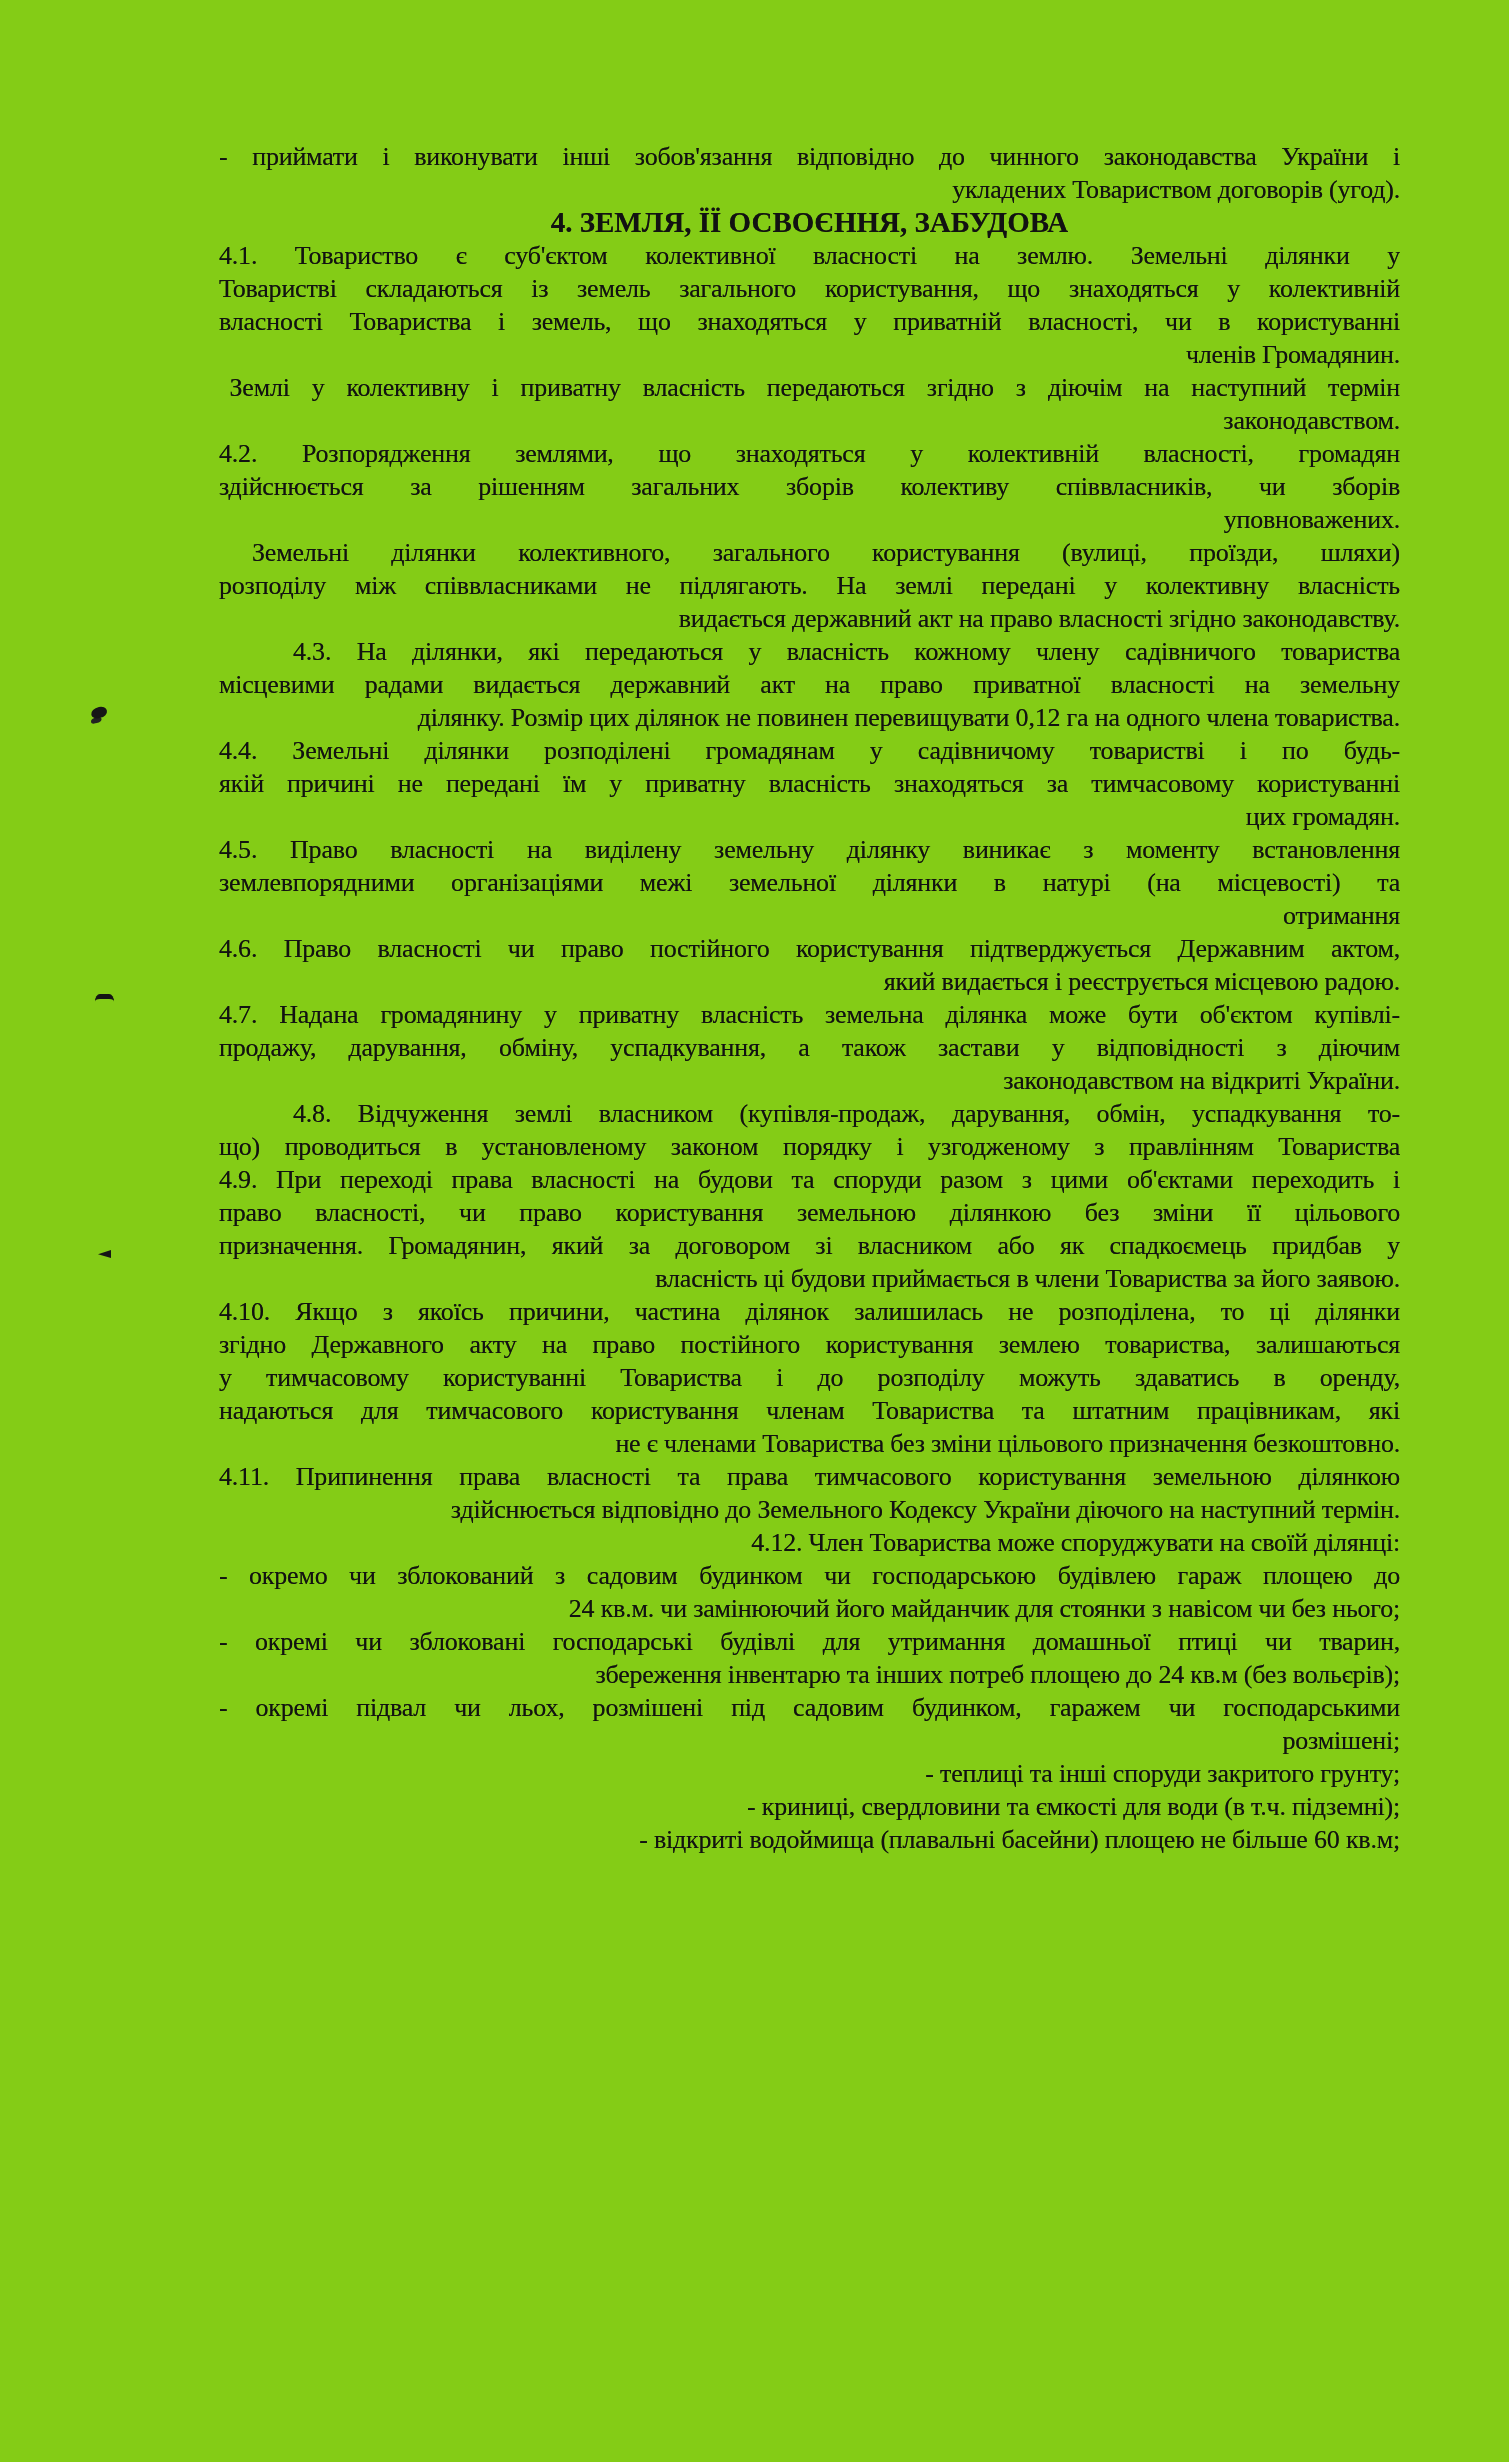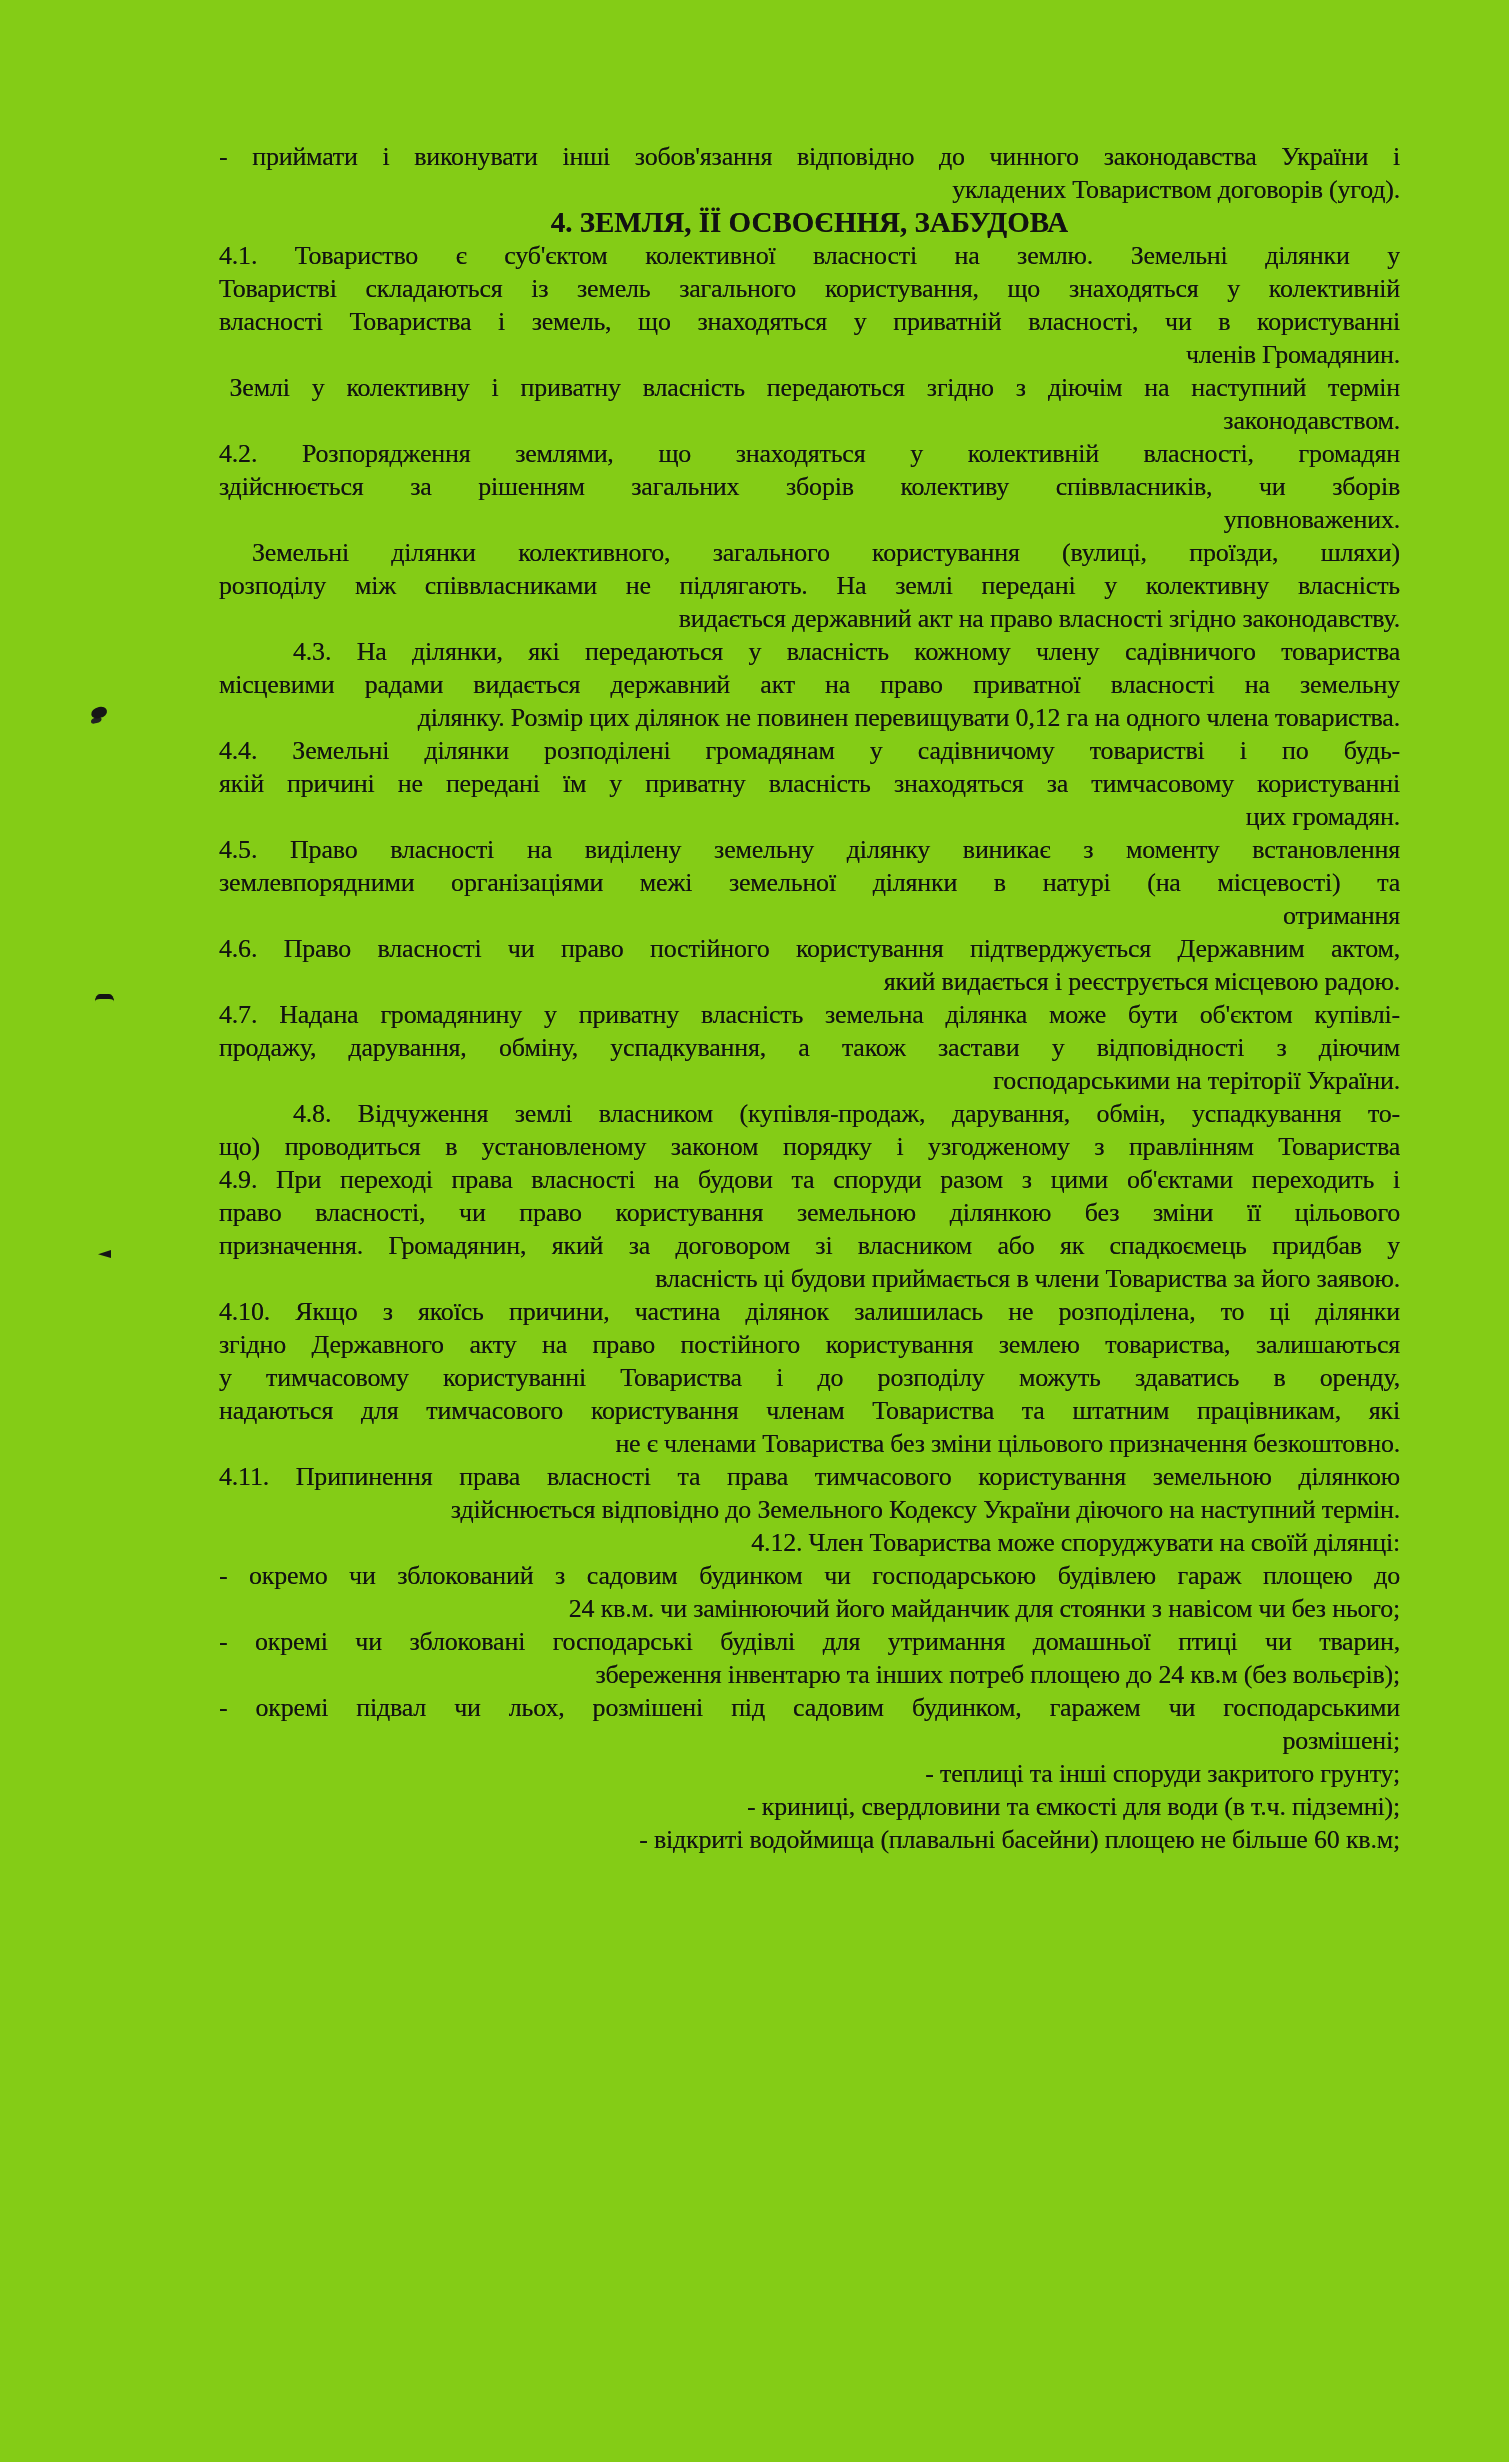--- a/index.html
+++ b/index.html
@@ -87,21 +87,21 @@
       <div class="line j">4.4. Земельні ділянки розподілені громадянам у садівничому товаристві і по будь-</div>
       <div class="line j">якій причині не передані їм у приватну власність знаходяться за тимчасовому користуванні</div>
       <div class="line l">цих громадян.</div>
       <div class="line j">4.5. Право власності на виділену земельну ділянку виникає з моменту встановлення</div>
       <div class="line j">землевпорядними організаціями межі земельної ділянки в натурі (на місцевості) та</div>
       <div class="line l">отримання</div>
       <div class="line j">4.6. Право власності чи право постійного користування підтверджується Державним актом,</div>
       <div class="line l">який видається і реєструється місцевою радою.</div>
       <div class="line j">4.7. Надана громадянину у приватну власність земельна ділянка може бути об'єктом купівлі-</div>
       <div class="line j">продажу, дарування, обміну, успадкування, а також застави у відповідності з діючим</div>
-      <div class="line l">господарськими на теріторії України.</div>
+      <div class="line l">законодавством на відкриті України.</div>
       <div class="line j" style="padding-left: 74px;">4.8. Відчуження землі власником (купівля-продаж, дарування, обмін, успадкування то-</div>
       <div class="line j">що) проводиться в установленому законом порядку і узгодженому з правлінням Товариства</div>
       <div class="line j">4.9. При переході права власності на будови та споруди разом з цими об'єктами переходить і</div>
       <div class="line j">право власності, чи право користування земельною ділянкою без зміни її цільового</div>
       <div class="line j">призначення. Громадянин, який за договором зі власником або як спадкоємець придбав у</div>
       <div class="line l">власність ці будови приймається в члени Товариства за його заявою.</div>
       <div class="line j">4.10. Якщо з якоїсь причини, частина ділянок залишилась не розподілена, то ці ділянки</div>
       <div class="line j">згідно Державного акту на право постійного користування землею товариства, залишаються</div>
       <div class="line j">у тимчасовому користуванні Товариства і до розподілу можуть здаватись в оренду,</div>
       <div class="line j">надаються для тимчасового користування членам Товариства та штатним працівникам, які</div>

